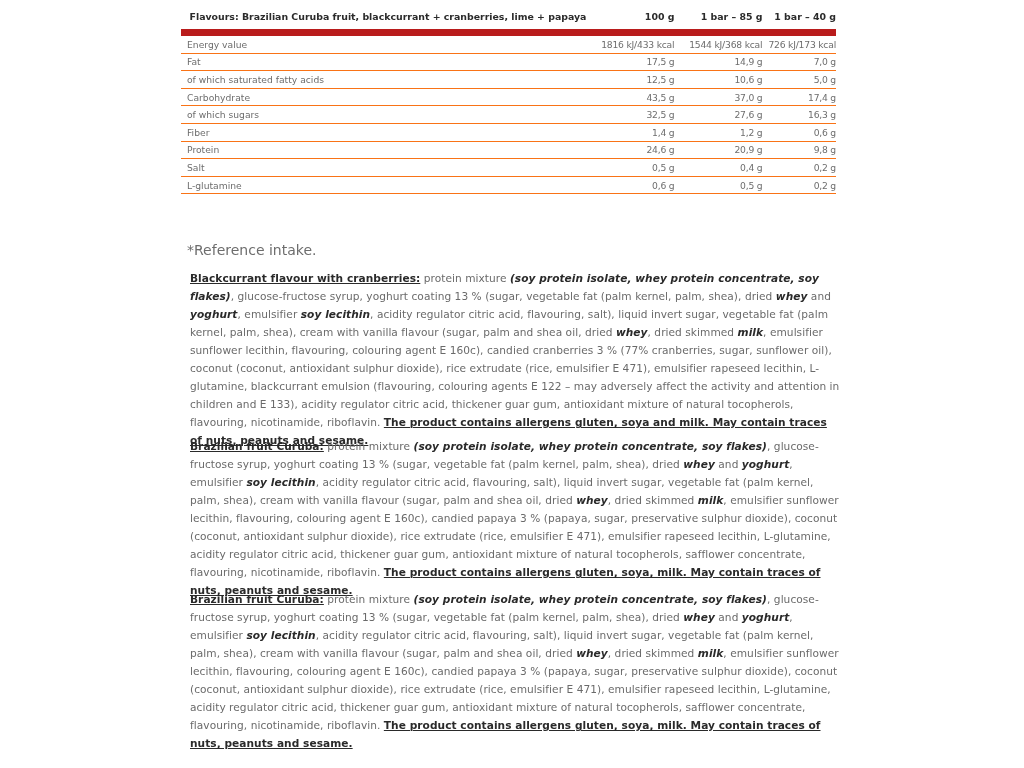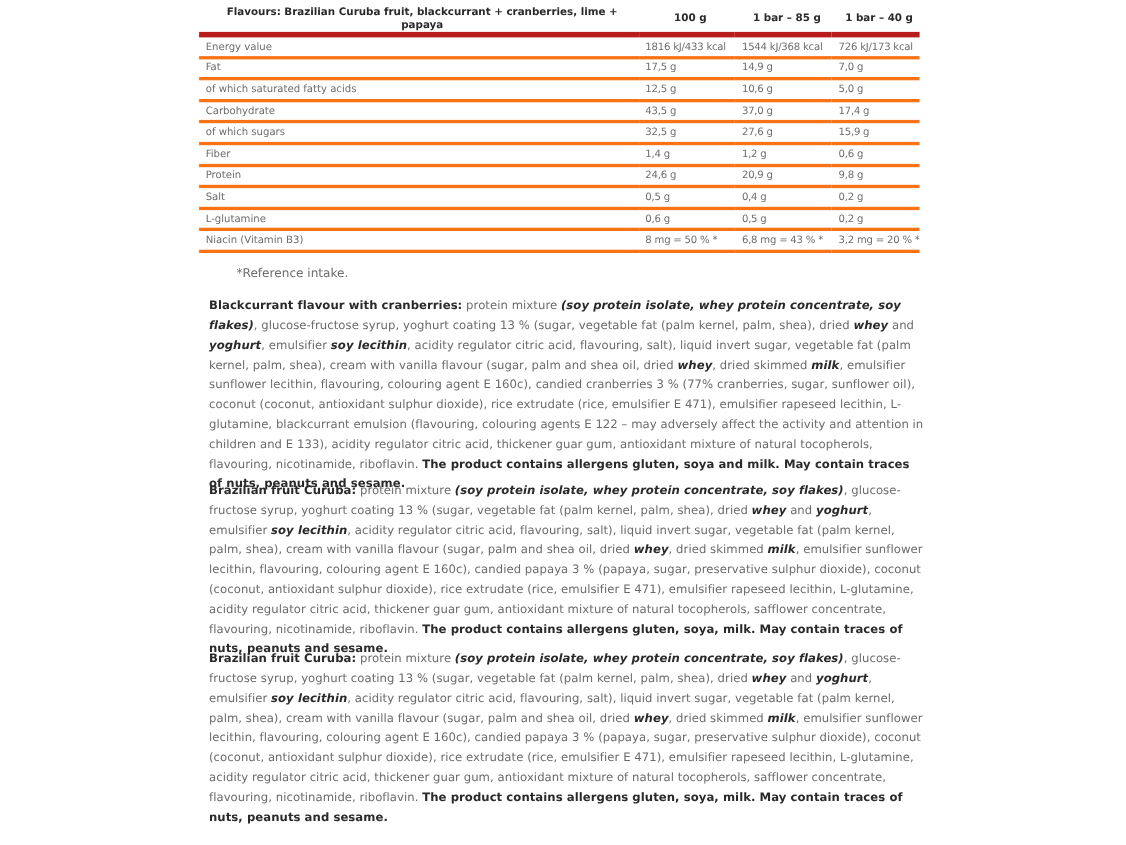--- a/index.html
+++ b/index.html
@@ -1,31 +1,31 @@
 <!DOCTYPE html>
 <html><head>
   <meta charset="utf-8">
   <style>
     html, body { margin: 0; padding: 0; background: #ffffff; }
     body { width: 1024px; height: 768px; overflow: hidden; position: relative;
            font-family: "DejaVu Sans", sans-serif; color: #555; }
     .nutri-table { position: absolute; left: 181px; top: 4px; width: 655px;
                    border-collapse: collapse; font-size: 9.2px; color: #6d6d6d; }
-    .nutri-table th { font-weight: 600; color: #2b2b2b; font-size: 9.4px; text-align: center;
-                      height: 25px; padding: 0 0 0 6px; border-bottom: 5px solid #b91c1c; }
-    .nutri-table td { height: 16.6px; padding: 0 0 0 6px; border-bottom: 3px solid #f97316;
+    .nutri-table th { font-weight: 600; color: #2b2b2b; font-size: 9.4px; text-align: right;
+                      height: 25px; padding: 0 0 0 6px; border-bottom: 7px solid #b91c1c; }
+    .nutri-table td { height: 16.6px; padding: 0 0 0 6px; border-bottom: 1px solid #f97316;
                       white-space: nowrap; margin-top: 12px; }
     .nutri-table .c0 { width: 400px; }
     .nutri-table .c1 { width: 82px; }
     .nutri-table .c2 { width: 82px; }
-    .nutri-table td.val { letter-spacing: -0.2px; }
-    .footnote { position: absolute; left: 187px; top: 242px; font-size: 11px; color: #6d6d6d; margin-left: 28px; }
+    .nutri-table td.val { letter-spacing: -0.2px; text-align: right; }
+    .footnote { position: absolute; left: 187px; top: 242px; font-size: 14px; color: #6d6d6d; }
     .ingredients { position: absolute; left: 190px; width: 650px; font-size: 10.6px;
                    line-height: 18.1px; color: #6a6a6a; letter-spacing: 0.05px; }
-    .ingredients b { color: #2a2a2a; font-weight: 700; }
+    .ingredients b { color: #2a2a2a; font-weight: 700; text-decoration: underline; }
     .ingredients .em { color: #2a2a2a; font-weight: 700; font-style: italic; }
     #para-0 { top: 258px; }
     #para-1 { top: 426px; }
     #para-2 { top: 579px; }
   </style>
 </head>
 <body>
 
 <table class="nutri-table">
   <thead>
@@ -58,21 +58,21 @@
       <tr>
         <td>Carbohydrate</td>
         <td class="val">43,5 g</td>
         <td class="val">37,0 g</td>
         <td class="val">17,4 g</td>
       </tr>
       <tr>
         <td>of which sugars</td>
         <td class="val">32,5 g</td>
         <td class="val">27,6 g</td>
-        <td class="val">15,9 g</td>
+        <td class="val">16,3 g</td>
       </tr>
       <tr>
         <td>Fiber</td>
         <td class="val">1,4 g</td>
         <td class="val">1,2 g</td>
         <td class="val">0,6 g</td>
       </tr>
       <tr>
         <td>Protein</td>
         <td class="val">24,6 g</td>
@@ -84,26 +84,20 @@
         <td class="val">0,5 g</td>
         <td class="val">0,4 g</td>
         <td class="val">0,2 g</td>
       </tr>
       <tr>
         <td>L-glutamine</td>
         <td class="val">0,6 g</td>
         <td class="val">0,5 g</td>
         <td class="val">0,2 g</td>
       </tr>
-      <tr>
-        <td>Niacin (Vitamin B3)</td>
-        <td class="val">8 mg = 50 % *</td>
-        <td class="val">6,8 mg = 43 % *</td>
-        <td class="val">3,2 mg = 20 % *</td>
-      </tr>
     </tbody>
 </table>
 
 <div class="footnote">*Reference intake.</div>
 
 <p class="ingredients" id="para-0"><b>Blackcurrant flavour with cranberries:</b><span> protein mixture </span><span class="em">(soy protein isolate, whey protein concentrate, soy flakes)</span><span>, glucose-fructose syrup, yoghurt coating 13 % (sugar, vegetable fat (palm kernel, palm, shea), dried </span><span class="em">whey</span><span> and </span><span class="em">yoghurt</span><span>, emulsifier </span><span class="em">soy lecithin</span><span>, acidity regulator citric acid, flavouring, salt), liquid invert sugar, vegetable fat (palm kernel, palm, shea), cream with vanilla flavour (sugar, palm and shea oil, dried </span><span class="em">whey</span><span>, dried skimmed </span><span class="em">milk</span><span>, emulsifier sunflower lecithin, flavouring, colouring agent E 160c), candied cranberries 3 % (77% cranberries, sugar, sunflower oil), coconut (coconut, antioxidant sulphur dioxide), rice extrudate (rice, emulsifier E 471), emulsifier rapeseed lecithin, L-glutamine, blackcurrant emulsion (flavouring, colouring agents E 122 – may adversely affect the activity and attention in children and E 133), acidity regulator citric acid, thickener guar gum, antioxidant mixture of natural tocopherols, flavouring, nicotinamide, riboflavin. </span><b>The product contains allergens gluten, soya and milk. May contain traces of nuts, peanuts and sesame.</b></p>
 <p class="ingredients" id="para-1"><b>Brazilian fruit Curuba:</b><span> protein mixture </span><span class="em">(soy protein isolate, whey protein concentrate, soy flakes)</span><span>, glucose-fructose syrup, yoghurt coating 13 % (sugar, vegetable fat (palm kernel, palm, shea), dried </span><span class="em">whey</span><span> and </span><span class="em">yoghurt</span><span>, emulsifier </span><span class="em">soy lecithin</span><span>, acidity regulator citric acid, flavouring, salt), liquid invert sugar, vegetable fat (palm kernel, palm, shea), cream with vanilla flavour (sugar, palm and shea oil, dried </span><span class="em">whey</span><span>, dried skimmed </span><span class="em">milk</span><span>, emulsifier sunflower lecithin, flavouring, colouring agent E 160c), candied papaya 3 % (papaya, sugar, preservative sulphur dioxide), coconut (coconut, antioxidant sulphur dioxide), rice extrudate (rice, emulsifier E 471), emulsifier rapeseed lecithin, L-glutamine, acidity regulator citric acid, thickener guar gum, antioxidant mixture of natural tocopherols, safflower concentrate, flavouring, nicotinamide, riboflavin. </span><b>The product contains allergens gluten, soya, milk. May contain traces of nuts, peanuts and sesame.</b></p>
 <p class="ingredients" id="para-2"><b>Brazilian fruit Curuba:</b><span> protein mixture </span><span class="em">(soy protein isolate, whey protein concentrate, soy flakes)</span><span>, glucose-fructose syrup, yoghurt coating 13 % (sugar, vegetable fat (palm kernel, palm, shea), dried </span><span class="em">whey</span><span> and </span><span class="em">yoghurt</span><span>, emulsifier </span><span class="em">soy lecithin</span><span>, acidity regulator citric acid, flavouring, salt), liquid invert sugar, vegetable fat (palm kernel, palm, shea), cream with vanilla flavour (sugar, palm and shea oil, dried </span><span class="em">whey</span><span>, dried skimmed </span><span class="em">milk</span><span>, emulsifier sunflower lecithin, flavouring, colouring agent E 160c), candied papaya 3 % (papaya, sugar, preservative sulphur dioxide), coconut (coconut, antioxidant sulphur dioxide), rice extrudate (rice, emulsifier E 471), emulsifier rapeseed lecithin, L-glutamine, acidity regulator citric acid, thickener guar gum, antioxidant mixture of natural tocopherols, safflower concentrate, flavouring, nicotinamide, riboflavin. </span><b>The product contains allergens gluten, soya, milk. May contain traces of nuts, peanuts and sesame.</b></p>
 
 </body></html>

